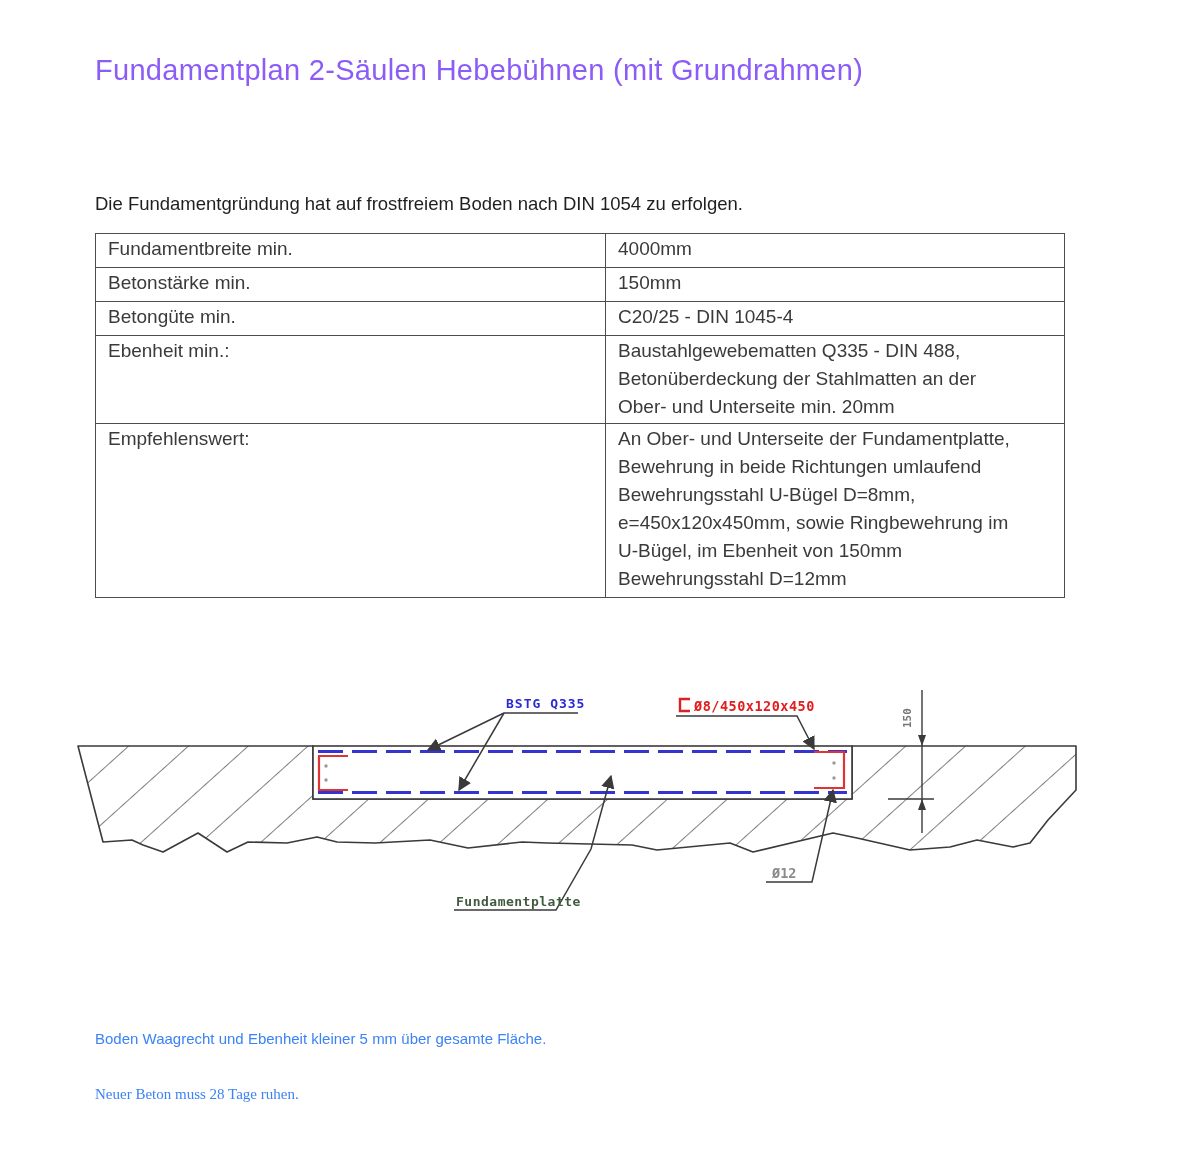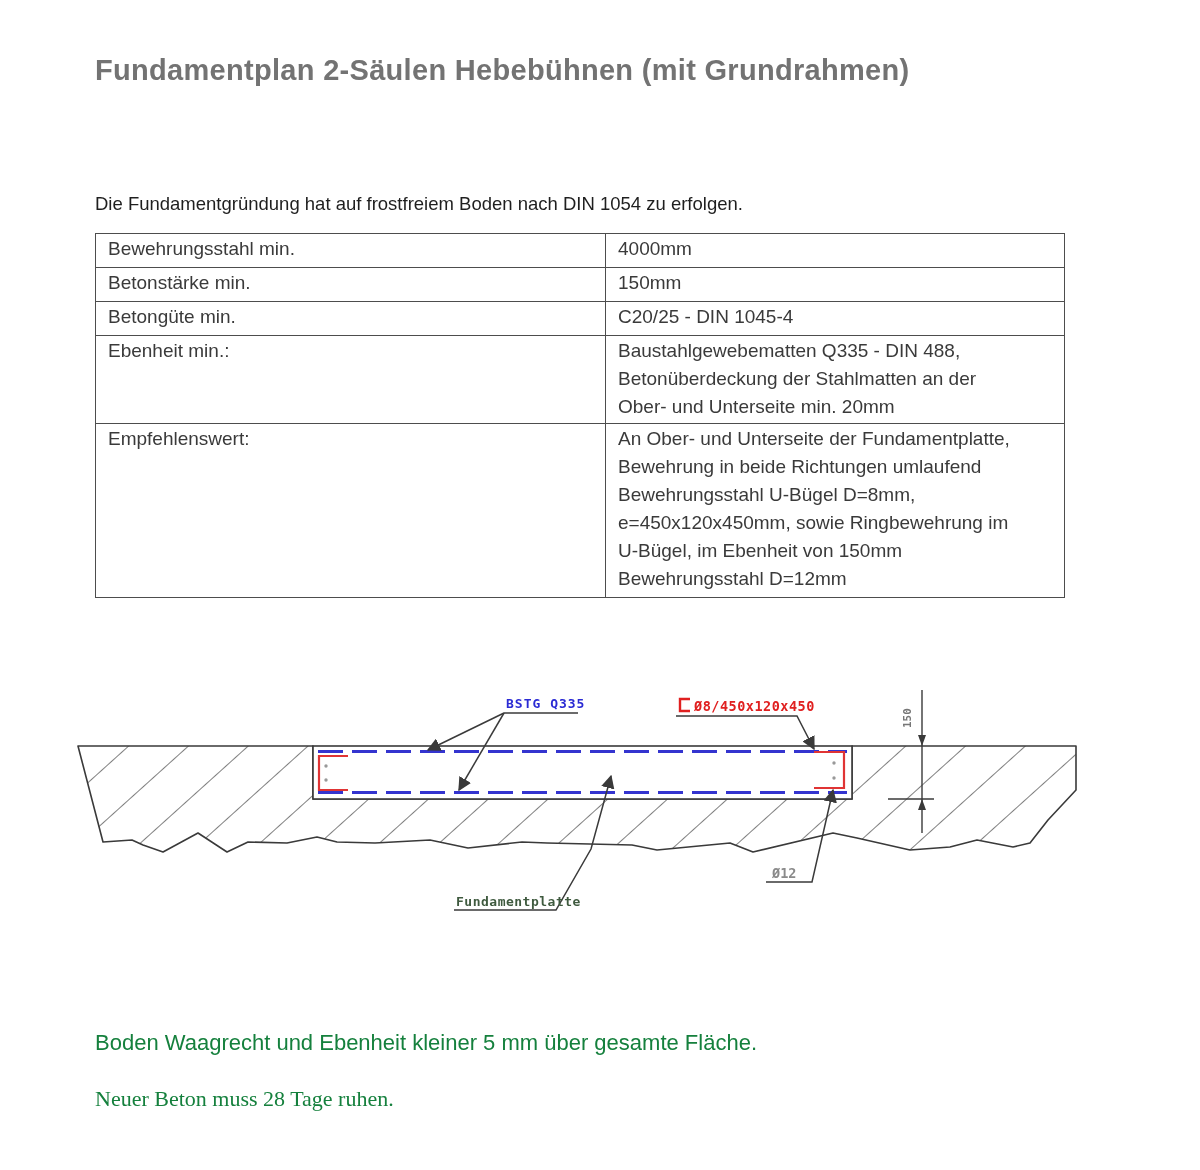--- a/index.html
+++ b/index.html
@@ -2,56 +2,56 @@
 <html><head>
 <meta charset="utf-8">
 <style>
   html,body{margin:0;padding:0;background:#ffffff;}
   .page{
     position:relative;width:1200px;height:1170px;background:#ffffff;overflow:hidden;
     font-family:"Liberation Sans", sans-serif;color:#2e2e2e;
   }
   .title{
     position:absolute;left:95px;top:54px;width:1000px;
-    font-size:29px;font-weight:700;color:#737373;letter-spacing:.3px;
+    font-size:29px;font-weight:400;color:#8b5cf6;letter-spacing:.3px;
   }
   .intro{
     position:absolute;left:95px;top:165px;width:1000px;
     font-size:18.5px;color:#1f1f1f;margin-top:28px;
   }
   table.spec{
     position:absolute;left:95px;top:233px;width:970px;
     border-collapse:collapse;table-layout:fixed;
   }
   table.spec td{
     border:1.6px solid #4d4d4d;
     font-size:19px;line-height:28px;color:#3a3a3a;
     padding:1px 12px 2px 12px;vertical-align:top;
     white-space:pre-line;
   }
   table.spec td.lbl{width:485px;}
-  .note{position:absolute;left:95px;width:1000px;font-size:22px;color:#15803d;}
+  .note{position:absolute;left:95px;width:1000px;font-size:15px;color:#3b82f6;}
   .note.n1{top:1030px;}
   .note.n2{top:1086px;font-family:Liberation Serif, serif;}
   svg.diagram{position:absolute;left:0;top:655px;}
   svg.diagram text{font-family:"DejaVu Sans Mono", monospace;font-weight:bold;}
 </style>
 </head>
 <body>
 
 <div class="page">
 
   <div class="title">Fundamentplan 2-Säulen Hebebühnen (mit Grundrahmen)</div>
 
   <div class="intro">Die Fundamentgründung hat auf frostfreiem Boden nach DIN 1054 zu erfolgen.</div>
 
   <table class="spec">
     <tbody>
       <tr>
-        <td class="lbl" style="height:30px">Bewehrungsstahl min.</td>
+        <td class="lbl" style="height:30px">Fundamentbreite min.</td>
         <td>4000mm</td>
       </tr>
       <tr>
         <td class="lbl" style="height:30px">Betonstärke min.</td>
         <td>150mm</td>
       </tr>
       <tr>
         <td class="lbl" style="height:30px">Betongüte min.</td>
         <td>C20/25 - DIN 1045-4</td>
       </tr>

